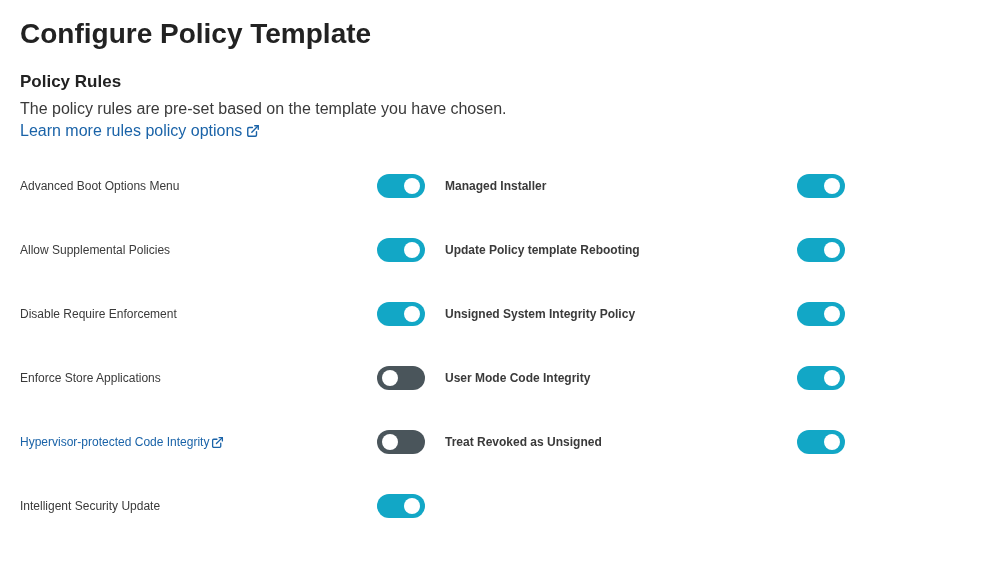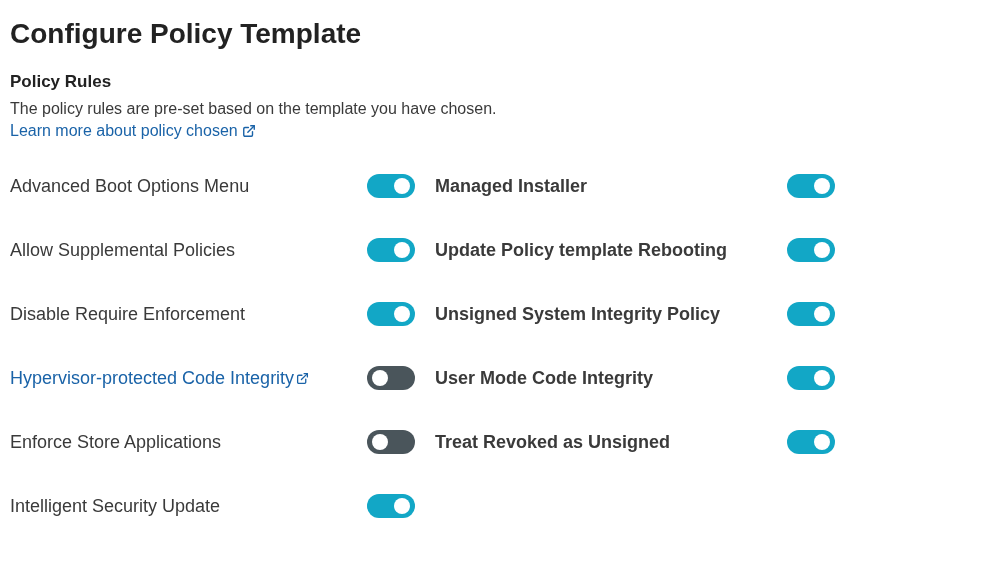--- a/index.html
+++ b/index.html
@@ -4,52 +4,52 @@
 <style>
   :root{
     --text:#3a3a3a;
     --link:#1a63a8;
     --accent:#12a7c6;
     --toggle-off:#4a555b;
     --heading:#222;
   }
   *{box-sizing:border-box;font-family:"Segoe UI",Arial,sans-serif;}
   html,body{margin:0;padding:0;background:#fff;}
-  .page{width:999px;height:573px;padding:18px 26px 0 10px;color:var(--text);}
+  .page{width:999px;height:573px;padding:18px 26px 0 20px;color:var(--text);}
   h1{margin:0 0 6px 0;font-size:28px;font-weight:600;color:var(--heading);}
   h2{margin:22px 0 6px 0;font-size:17px;font-weight:700;color:var(--heading);}
   .desc{margin:4px 0 2px 0;font-size:16px;color:var(--text);line-height:1.4;}
   a.link{color:var(--link);text-decoration:none;font-size:16px;display:inline-flex;align-items:center;gap:4px;}
   .ext-icon{display:inline-block;color:var(--link);}
   .ext-icon svg{display:block;}
   .rules{margin-top:32px;display:flex;gap:20px;}
   .col{display:flex;flex-direction:column;gap:36px;}
   .col-left{width:405px;}
   .col-right{width:400px;font-weight:bold;}
   .row{display:flex;align-items:center;justify-content:space-between;height:28px;}
-  .row-label{font-size:18px;color:var(--text);display:inline-flex;align-items:center;gap:2px;text-align:right;}
+  .row-label{font-size:12px;color:var(--text);display:inline-flex;align-items:center;gap:2px;text-align:right;}
   .row-label.link-label{color:var(--link);}
   .toggle{position:relative;width:48px;height:24px;border-radius:13px;flex:0 0 auto;cursor:pointer;}
   .toggle.on{background:var(--accent);}
   .toggle.off{background:var(--toggle-off);}
   .knob{position:absolute;top:4px;width:16px;height:16px;border-radius:50%;background:#fff;}
   .toggle.on .knob{right:5px;}
   .toggle.off .knob{left:5px;}
 </style>
 </head>
 <body>
 <div class="page">
 
 
 
   <h1>Configure Policy Template</h1>
   <h2>Policy Rules</h2>
   <p class="desc">The policy rules are pre-set based on the template you have chosen.</p>
   <a href="#" class="link">
-    <span>Learn more about policy chosen</span>
+    <span>Learn more rules policy options</span>
     <span class="ext-icon">
       <svg width="14" height="14" viewBox="0 0 24 24" stroke="currentColor" stroke-width="2.4" fill="none" stroke-linecap="round" stroke-linejoin="round">
         <path d="M18 13v6a2 2 0 0 1-2 2H5a2 2 0 0 1-2-2V8a2 2 0 0 1 2-2h6"></path>
         <polyline points="15 3 21 3 21 9"></polyline>
         <line x1="10" y1="14" x2="21" y2="3"></line>
       </svg>
     </span>
   </a>
 
   <div class="rules">
@@ -66,33 +66,33 @@
             <div class="knob"></div>
           </div>
         </div>
         <div class="row">
           <span class="row-label">Disable Require Enforcement</span>
           <div class="toggle on" role="switch" aria-checked="true">
             <div class="knob"></div>
           </div>
         </div>
         <div class="row">
+          <span class="row-label">Enforce Store Applications</span>
+          <div class="toggle off" role="switch" aria-checked="false">
+            <div class="knob"></div>
+          </div>
+        </div>
+        <div class="row">
           <span class="row-label link-label">Hypervisor-protected Code Integrity<span class="ext-icon">
               <svg width="13" height="13" viewBox="0 0 24 24" stroke="currentColor" stroke-width="2.4" fill="none" stroke-linecap="round" stroke-linejoin="round">
                 <path d="M18 13v6a2 2 0 0 1-2 2H5a2 2 0 0 1-2-2V8a2 2 0 0 1 2-2h6"></path>
                 <polyline points="15 3 21 3 21 9"></polyline>
                 <line x1="10" y1="14" x2="21" y2="3"></line>
               </svg>
             </span></span>
-          <div class="toggle off" role="switch" aria-checked="false">
-            <div class="knob"></div>
-          </div>
-        </div>
-        <div class="row">
-          <span class="row-label">Enforce Store Applications</span>
           <div class="toggle off" role="switch" aria-checked="false">
             <div class="knob"></div>
           </div>
         </div>
         <div class="row">
           <span class="row-label">Intelligent Security Update</span>
           <div class="toggle on" role="switch" aria-checked="true">
             <div class="knob"></div>
           </div>
         </div>

